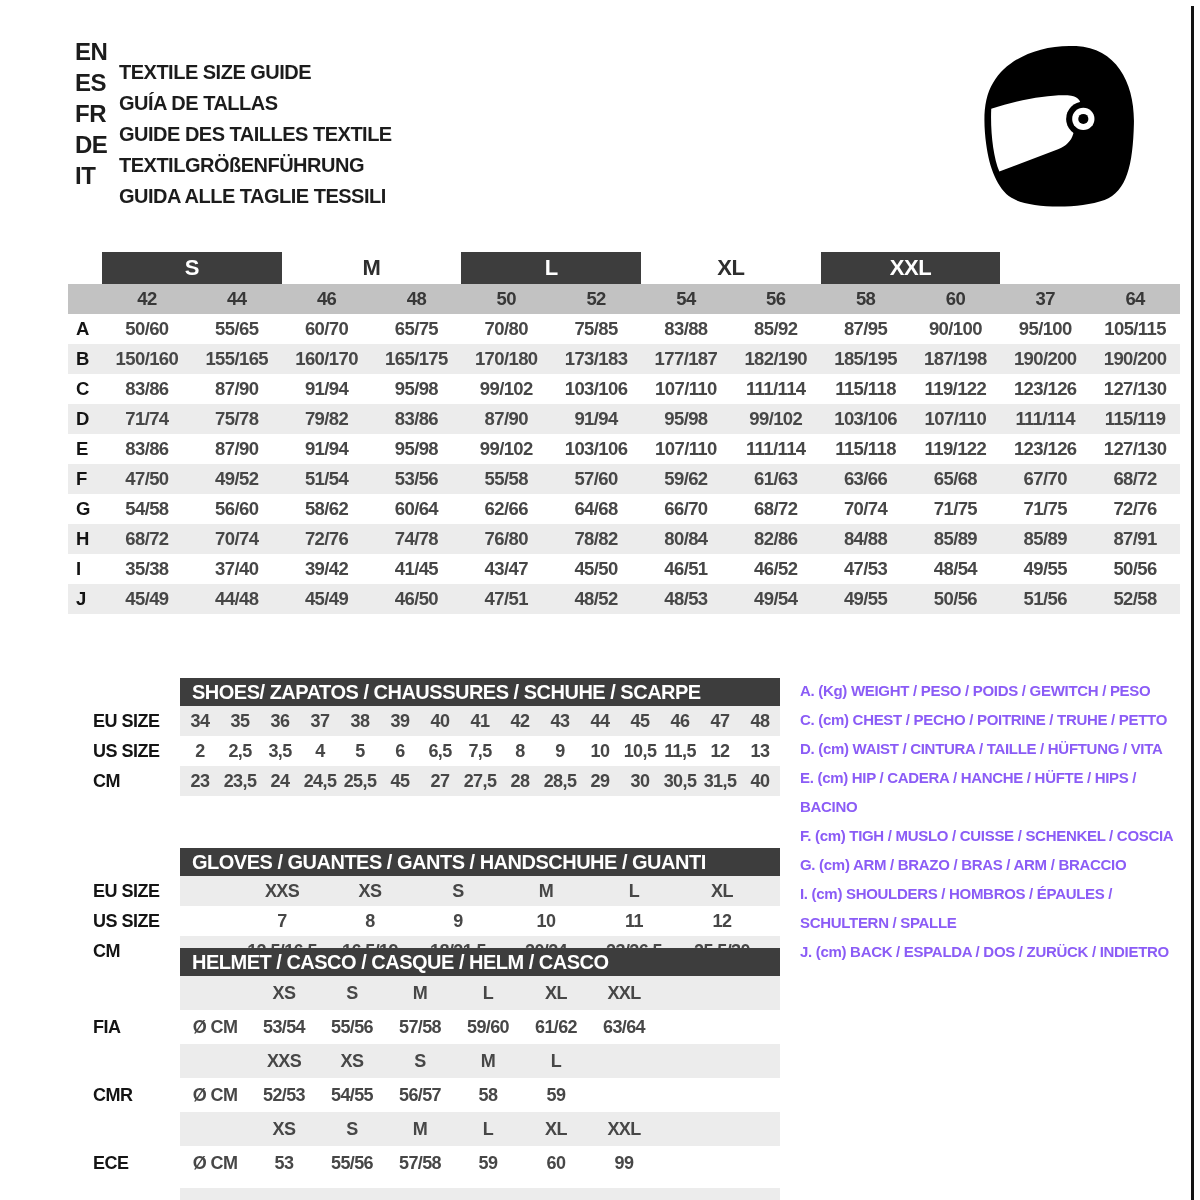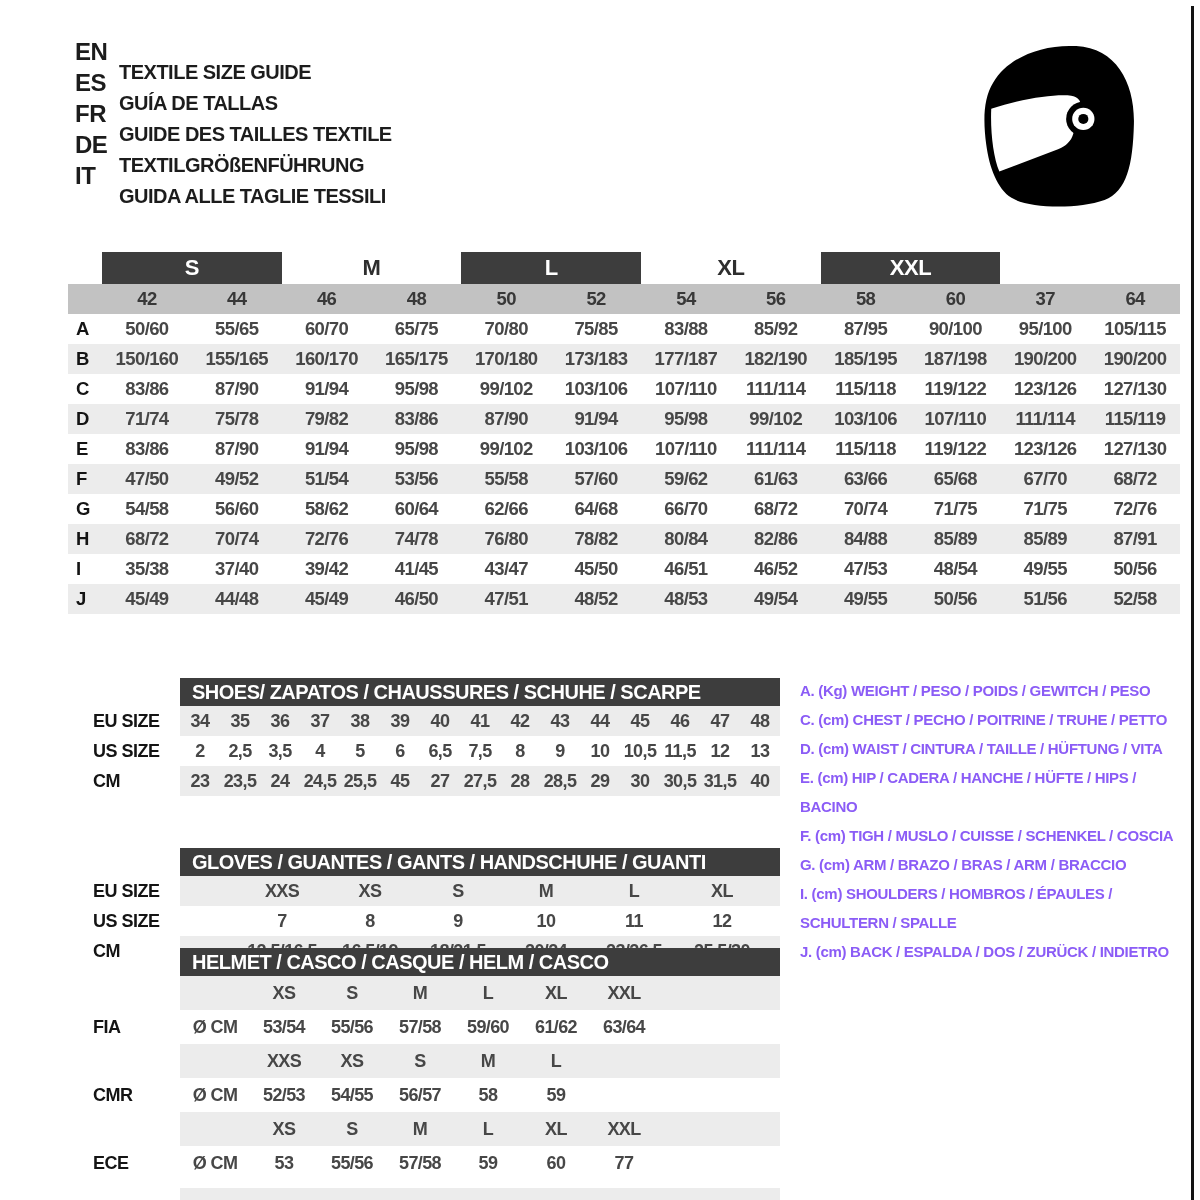--- a/index.html
+++ b/index.html
@@ -422,21 +422,21 @@
           <div class="scell">XXL</div>
         </div>
         <div class="sub-row helmet-grid helmet-row">
           <div class="sub-label">ECE</div>
           <div class="scell">Ø CM</div>
           <div class="scell">53</div>
           <div class="scell">55/56</div>
           <div class="scell">57/58</div>
           <div class="scell">59</div>
           <div class="scell">60</div>
-          <div class="scell">77</div>
+          <div class="scell">99</div>
         </div>
       </div>
   </div>
 
   <div class="bottom-strip"></div>
 
   <div class="legend">
       <div class="legend-item">A. (Kg) WEIGHT / PESO / POIDS / GEWITCH / PESO</div>
       <div class="legend-item">C. (cm) CHEST / PECHO / POITRINE / TRUHE / PETTO</div>
       <div class="legend-item">D. (cm) WAIST / CINTURA / TAILLE / HÜFTUNG / VITA</div>

